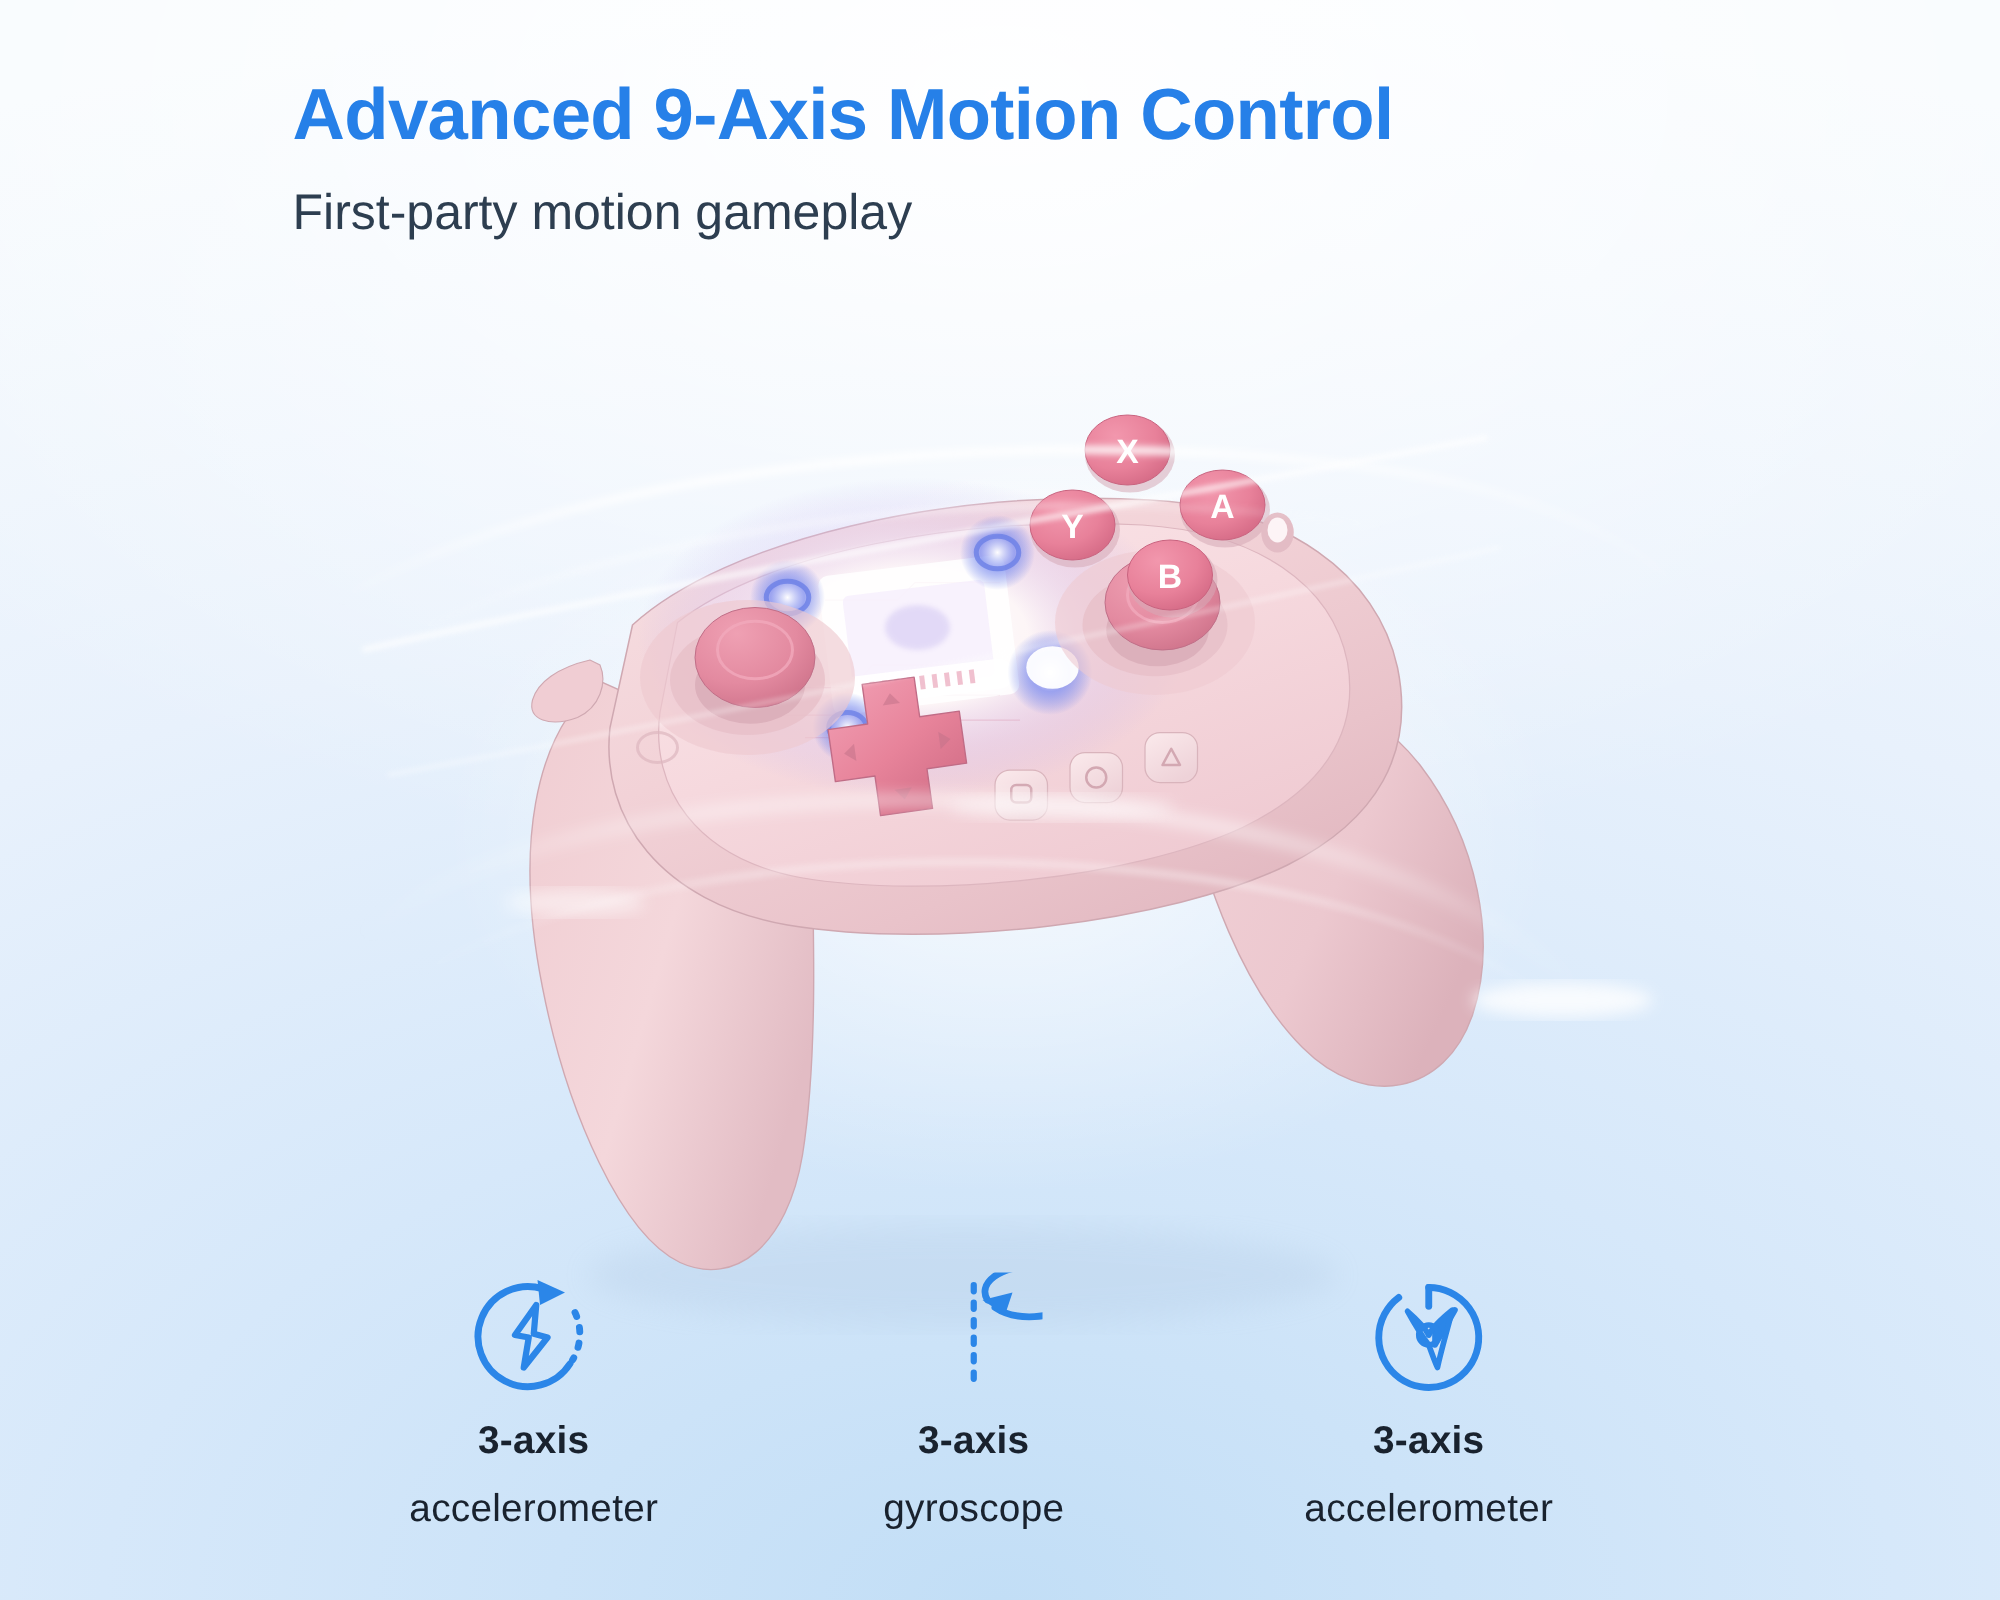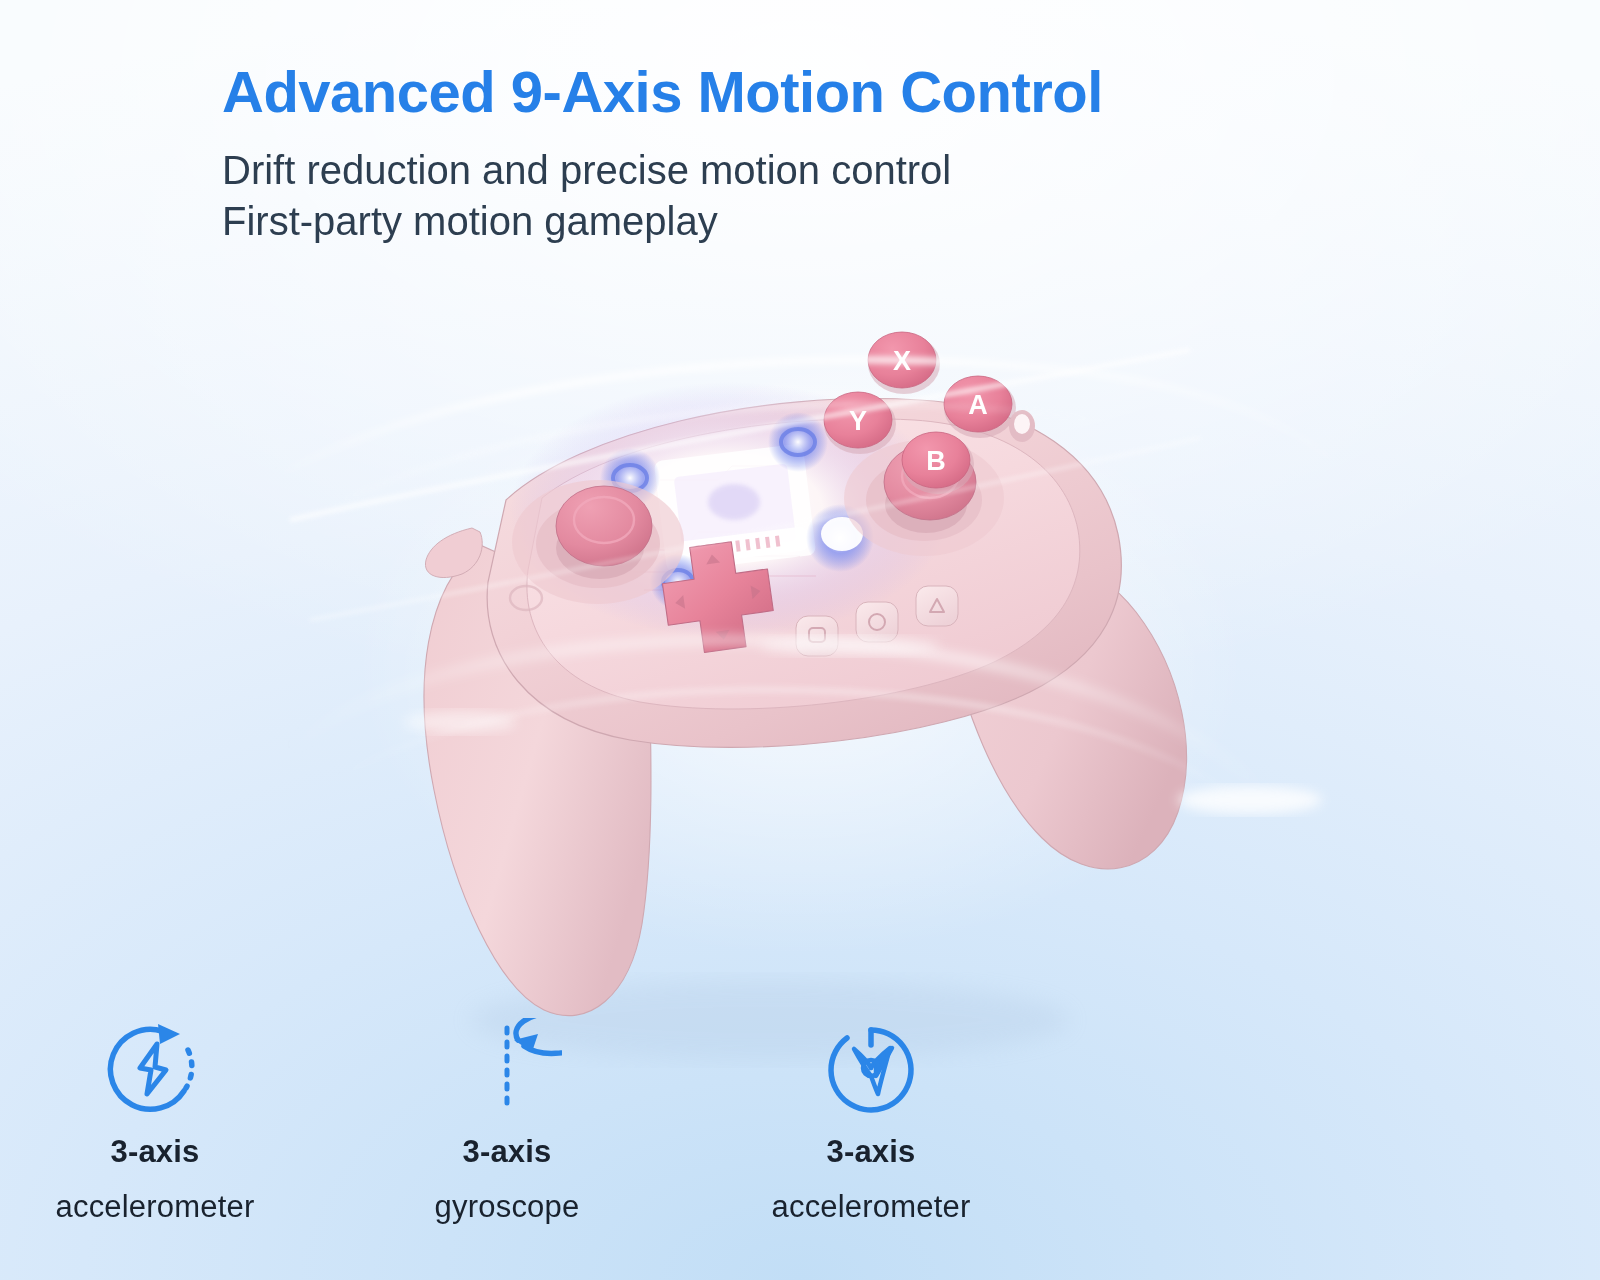--- a/index.html
+++ b/index.html
@@ -20,21 +20,21 @@
   }
 
   
   .amb { position:absolute; border-radius:50%; pointer-events:none; }
   .amb-a { left:180px; top:250px; width:1240px; height:820px;
            background:radial-gradient(closest-side, rgba(255,255,255,0.75), rgba(255,255,255,0) 72%); }
   .amb-b { left:560px; top:300px; width:560px; height:420px;
            background:radial-gradient(closest-side, rgba(255,255,255,0.9), rgba(255,255,255,0) 70%); }
 
   
-  .header { position:absolute; left:222px; top:62px; width:1240px; }
+  .header { position:absolute; left:234px; top:62px; width:1240px; }
   .title {
     font-size:58px; font-weight:bold; letter-spacing:-0.5px;
     color:#2680e8; line-height:1.05; white-space:nowrap;
   }
   .subtitle {
     margin-top:22px;
     font-size:40px; font-weight:normal; line-height:1.28;
     color:#2d3e50;
   }
   .subtitle .l2 { display:block; }
@@ -46,21 +46,21 @@
   }
   #controller svg { width:100%; height:100%; display:block; overflow:visible; }
 
   
   #orbits { position:absolute; left:210px; top:330px; width:1180px; height:620px; pointer-events:none; }
   #orbits svg { width:100%; height:100%; overflow:visible; }
 
   
   .sensors {
     position:absolute; left:0; top:1018px; width:1600px;
-    display:flex; align-items:flex-start;
+    display:flex; justify-content:center; align-items:flex-start;
   }
   .sensor { width:370px; display:flex; flex-direction:column; align-items:center; }
   .sensor-icon { width:110px; height:104px; }
   .sensor-icon svg { width:100%; height:100%; display:block; }
   .s-top {
     margin-top:12px;
     font-size:31px; font-weight:bold; color:#19222e; letter-spacing:0.2px;
   }
   .s-bot {
     margin-top:19px;
@@ -75,21 +75,20 @@
 <body>
 
 <div id="stage">
 
   <div class="amb amb-a"></div>
   <div class="amb amb-b"></div>
 
   <div class="header">
     <div class="title">Advanced 9-Axis Motion Control</div>
     <div class="subtitle">
-      <span class="l1">Drift reduction and precise motion control</span>
       <span class="l2">First-party motion gameplay</span>
     </div>
   </div>
 
   <div id="controller">
     <svg viewBox="0 0 880 740" xmlns="http://www.w3.org/2000/svg">
       <defs>
         <linearGradient id="bodyG" x1="0.1" y1="0" x2="0.9" y2="1">
           <stop offset="0%" stop-color="#f7dfe2"></stop>
           <stop offset="38%" stop-color="#f2d2d7"></stop>

